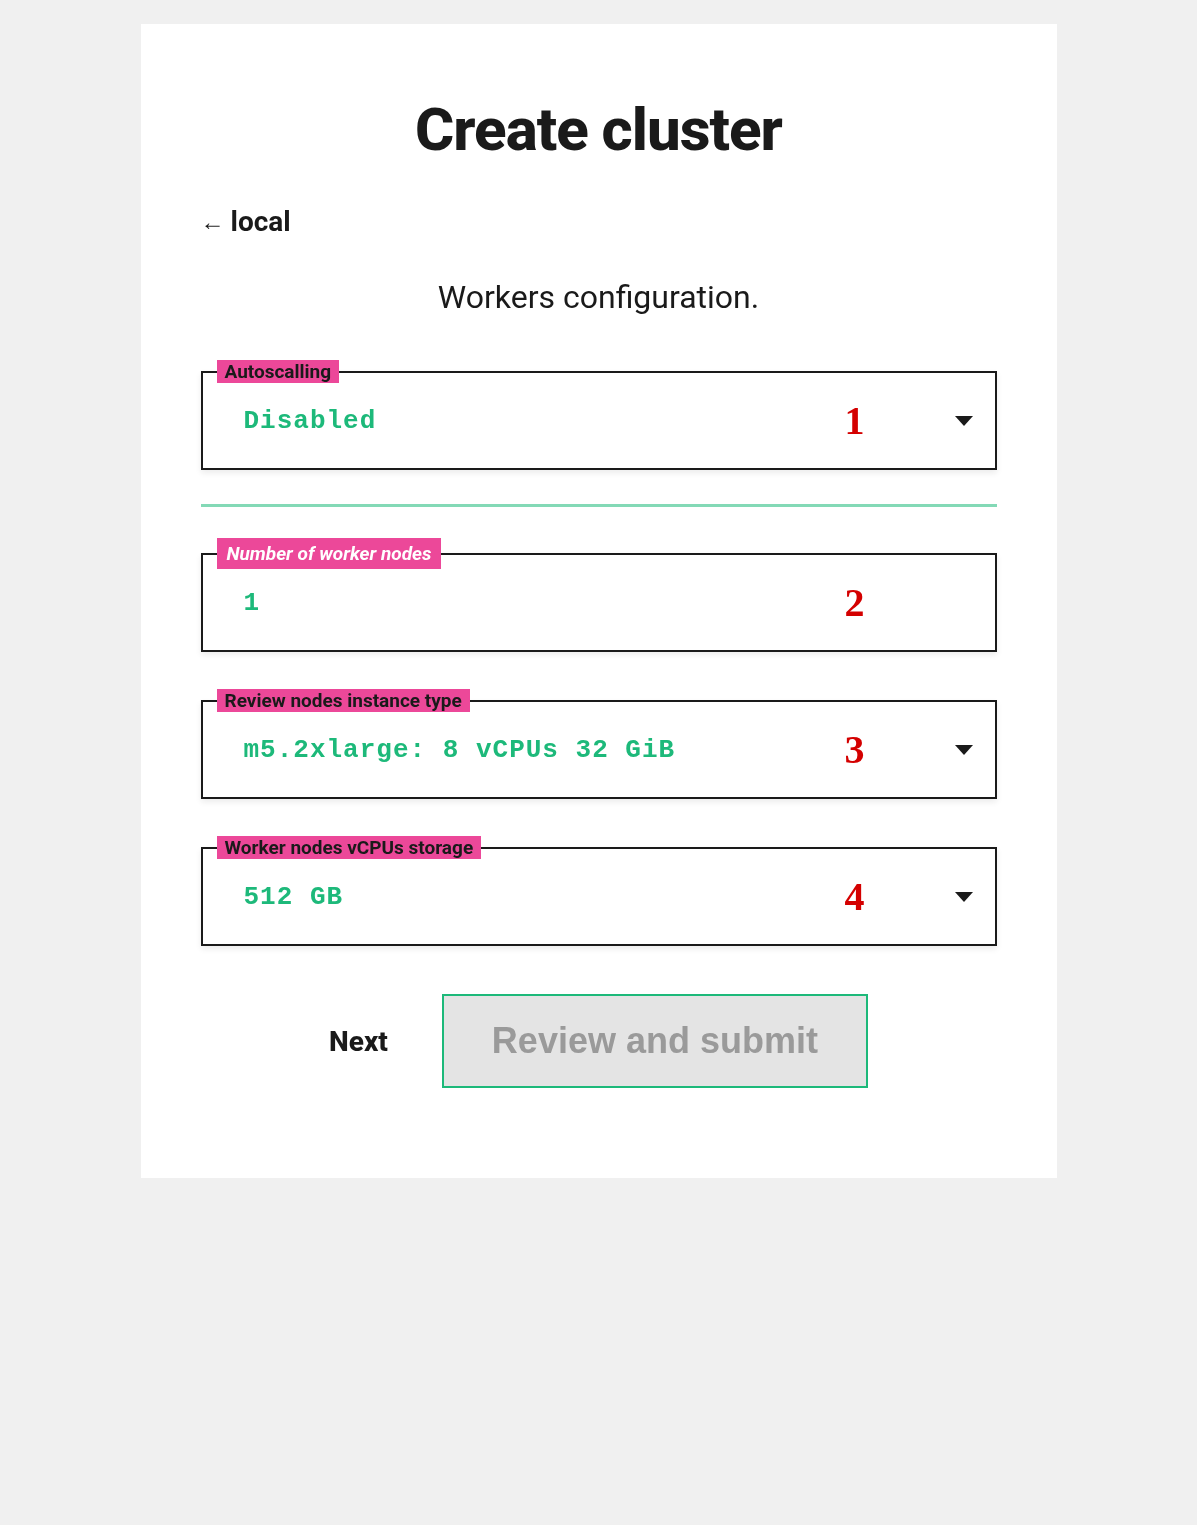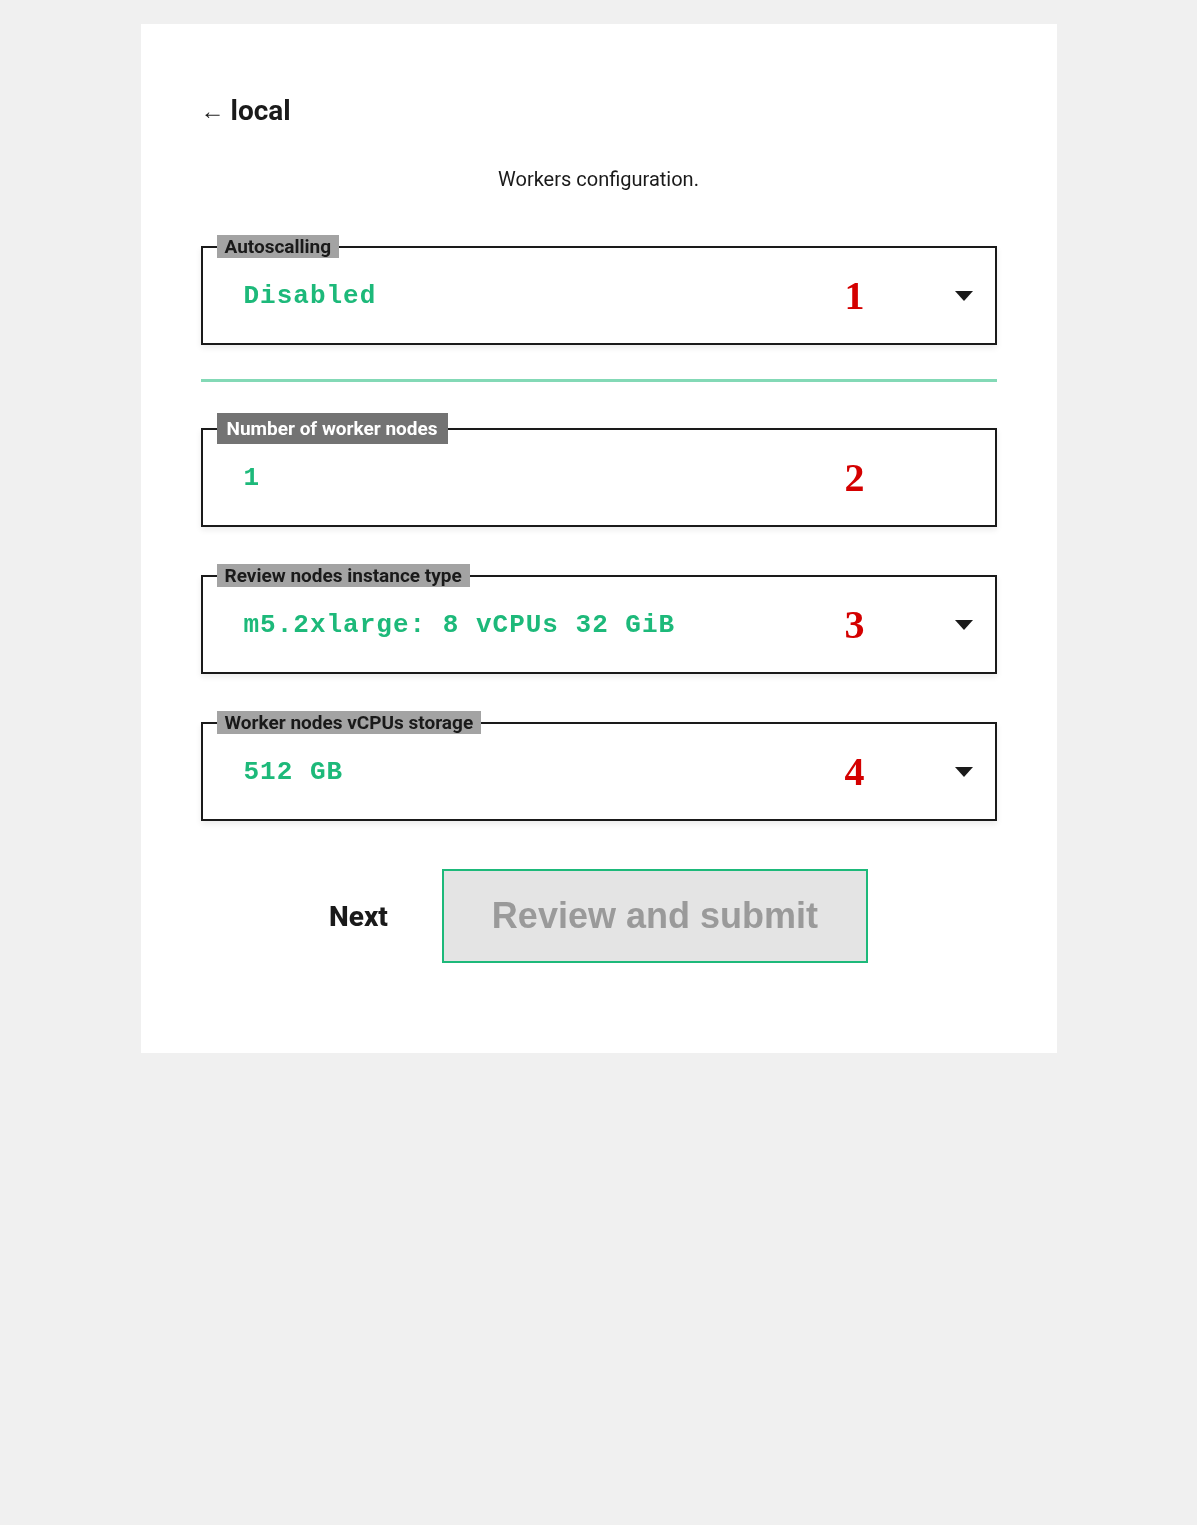--- a/index.html
+++ b/index.html
@@ -29,49 +29,50 @@
       color: #1a1a1a;
       display: inline-flex;
       align-items: center;
       gap: 6px;
       margin-bottom: 40px;
       cursor: pointer;
     }
     .back .arrow { font-size: 24px; font-weight: 400; }
     .subtitle {
       text-align: center;
-      font-size: 20px;
+      font-size: 32px;
       color: #1a1a1a;
       margin-bottom: 55px;
     }
     .field {
       position: relative;
       border: 2.5px solid #1a1a1a;
       padding: 24px 22px;
       display: flex;
       align-items: center;
       justify-content: space-between;
       margin-bottom: 48px;
       box-shadow: 0 3px 6px rgba(0,0,0,0.08);
     }
     .field-label {
       position: absolute;
       top: -13px;
       left: 14px;
-      background: #a3a3a3;
+      background: #ec4899;
       padding: 0 8px;
       font-size: 19px;
       font-weight: 700;
       color: #1a1a1a;
     }
     .field-label.inverted {
-      background: #737373;
+      background: #ec4899;
       color: #fff;
       padding: 4px 10px;
       top: -17px;
+      font-style: italic;
     }
     .field-value {
       font-family: "Courier New", Courier, monospace;
       font-size: 26px;
       font-weight: 700;
       color: #1db97a;
       letter-spacing: 1px;
       margin-left: 19px;
     }
     .field-right {
@@ -117,20 +118,21 @@
       font-weight: 800;
       padding: 24px 48px;
       cursor: pointer;
     }
   </style>
 </head>
 <body>
 
 <div class="card">
 
+  <h1 class="title">Create cluster</h1>
 
   <div class="back">
     <span class="arrow">←</span>
     <span>local</span>
   </div>
 
   <p class="subtitle">Workers configuration.</p>
 
   
   <div class="field">

